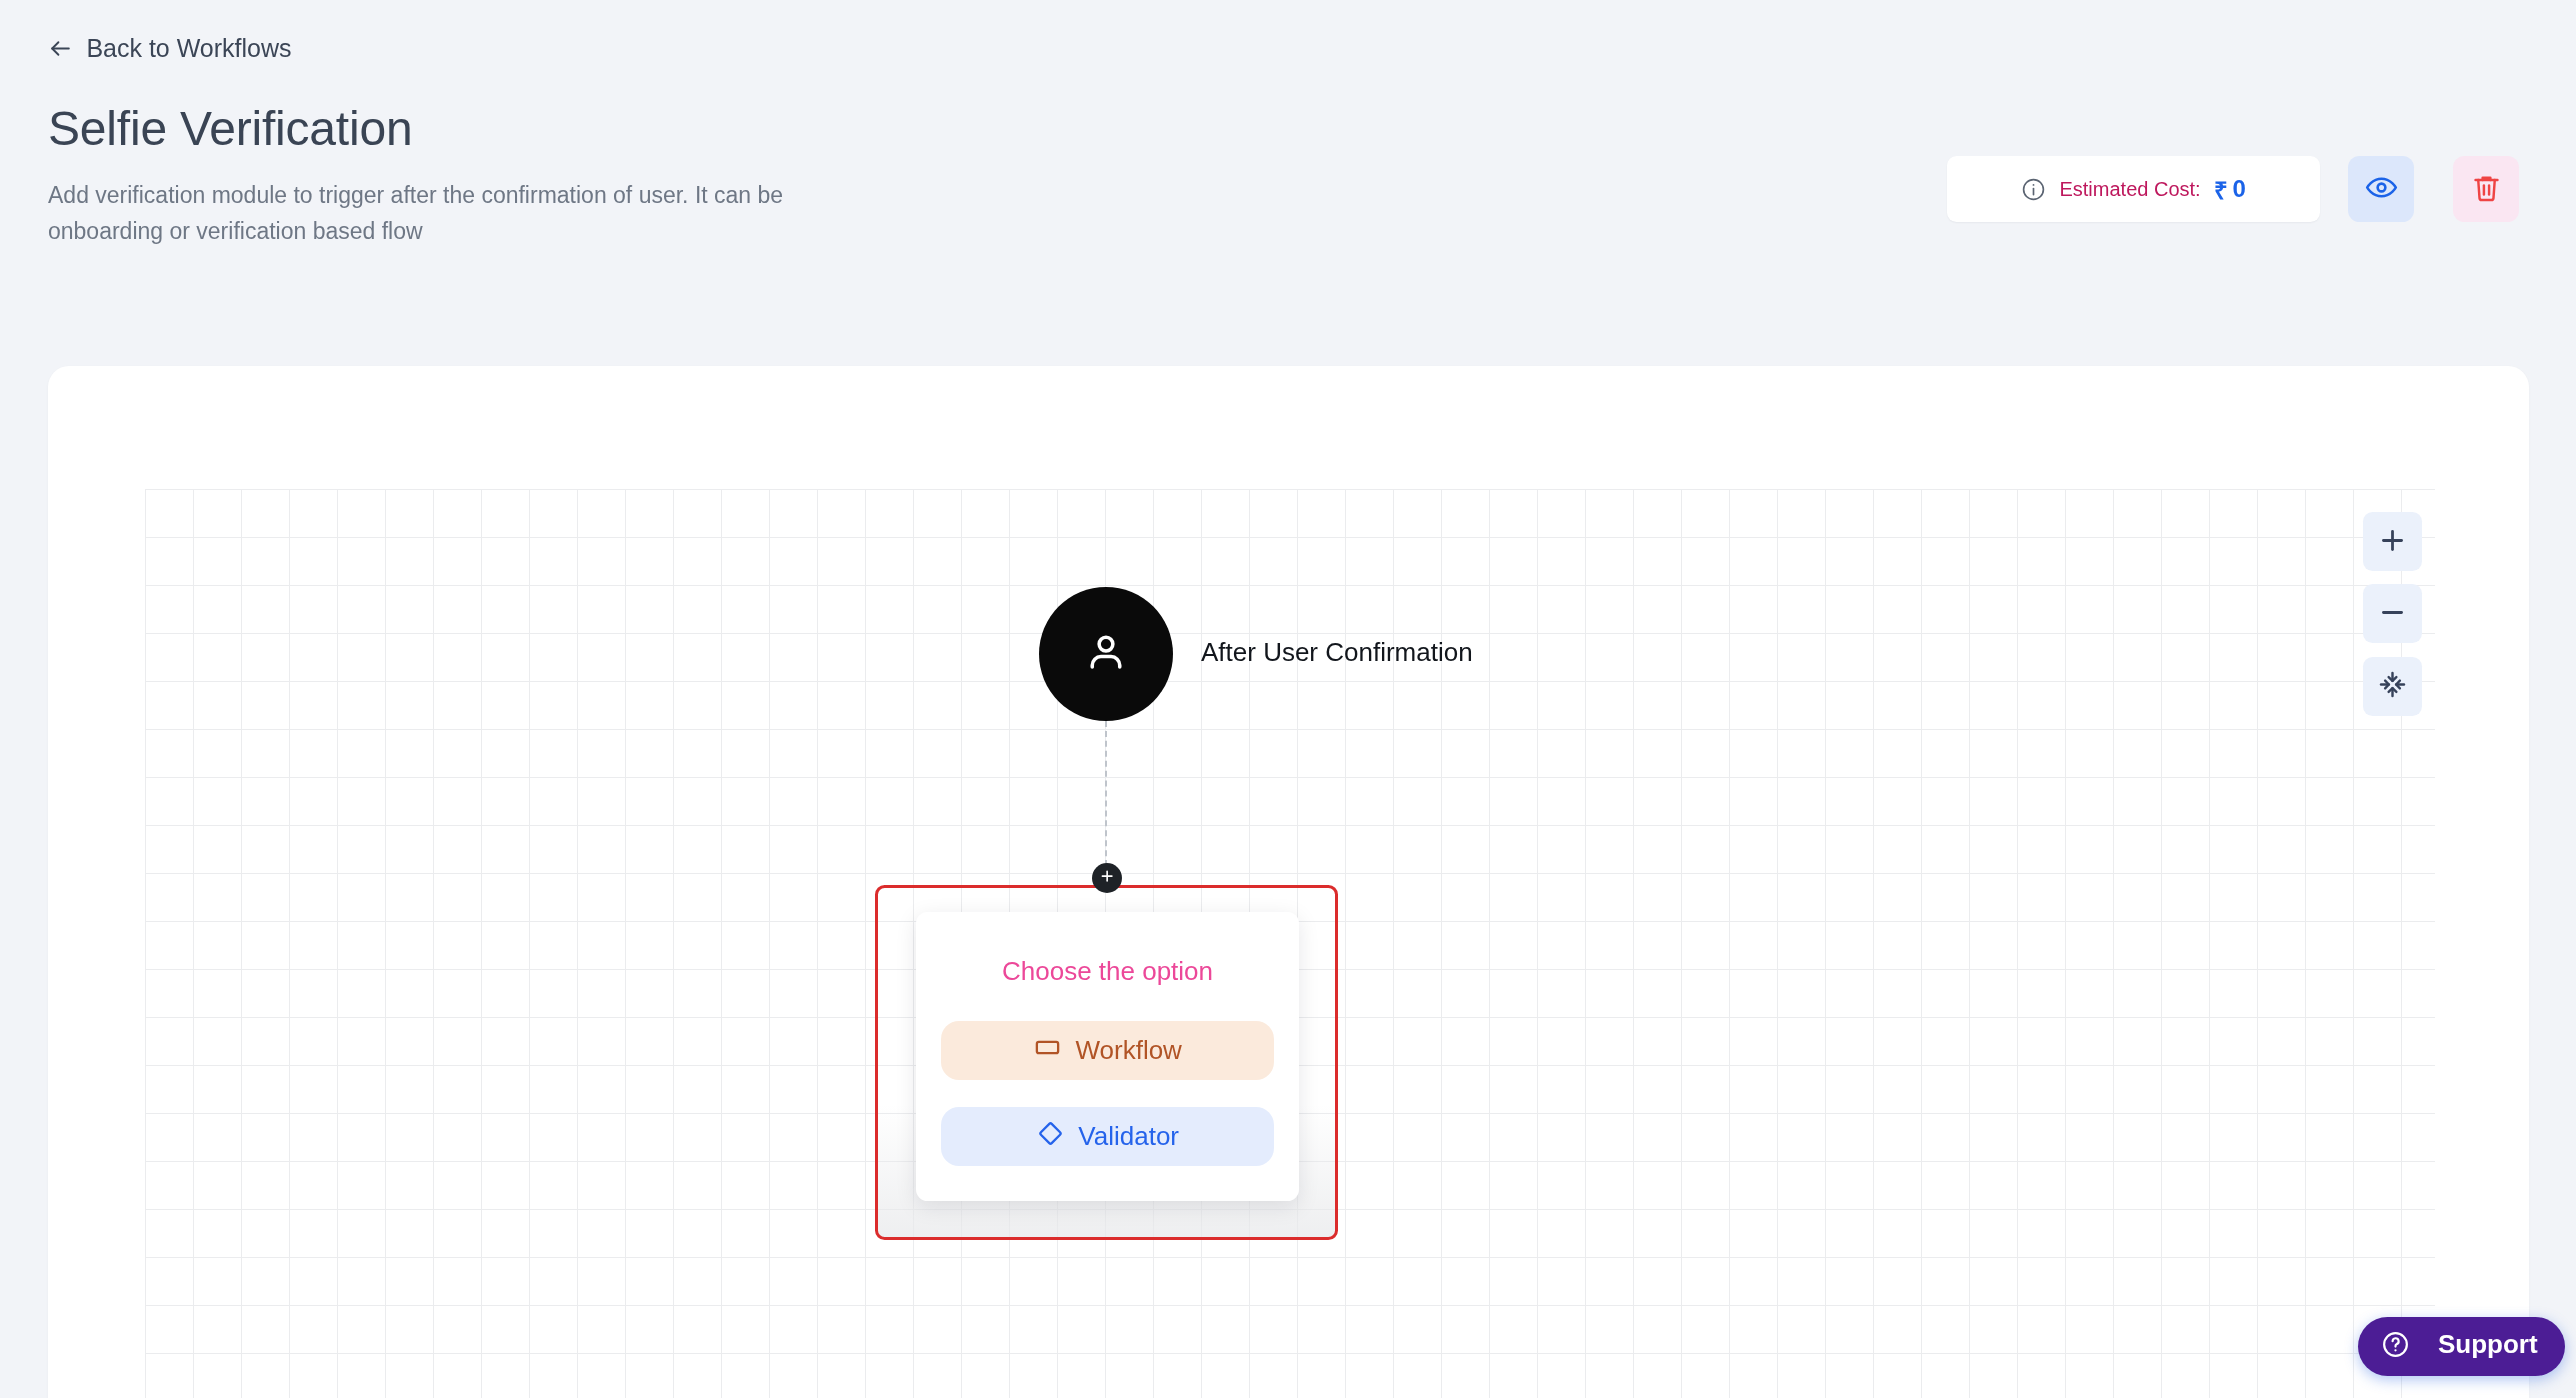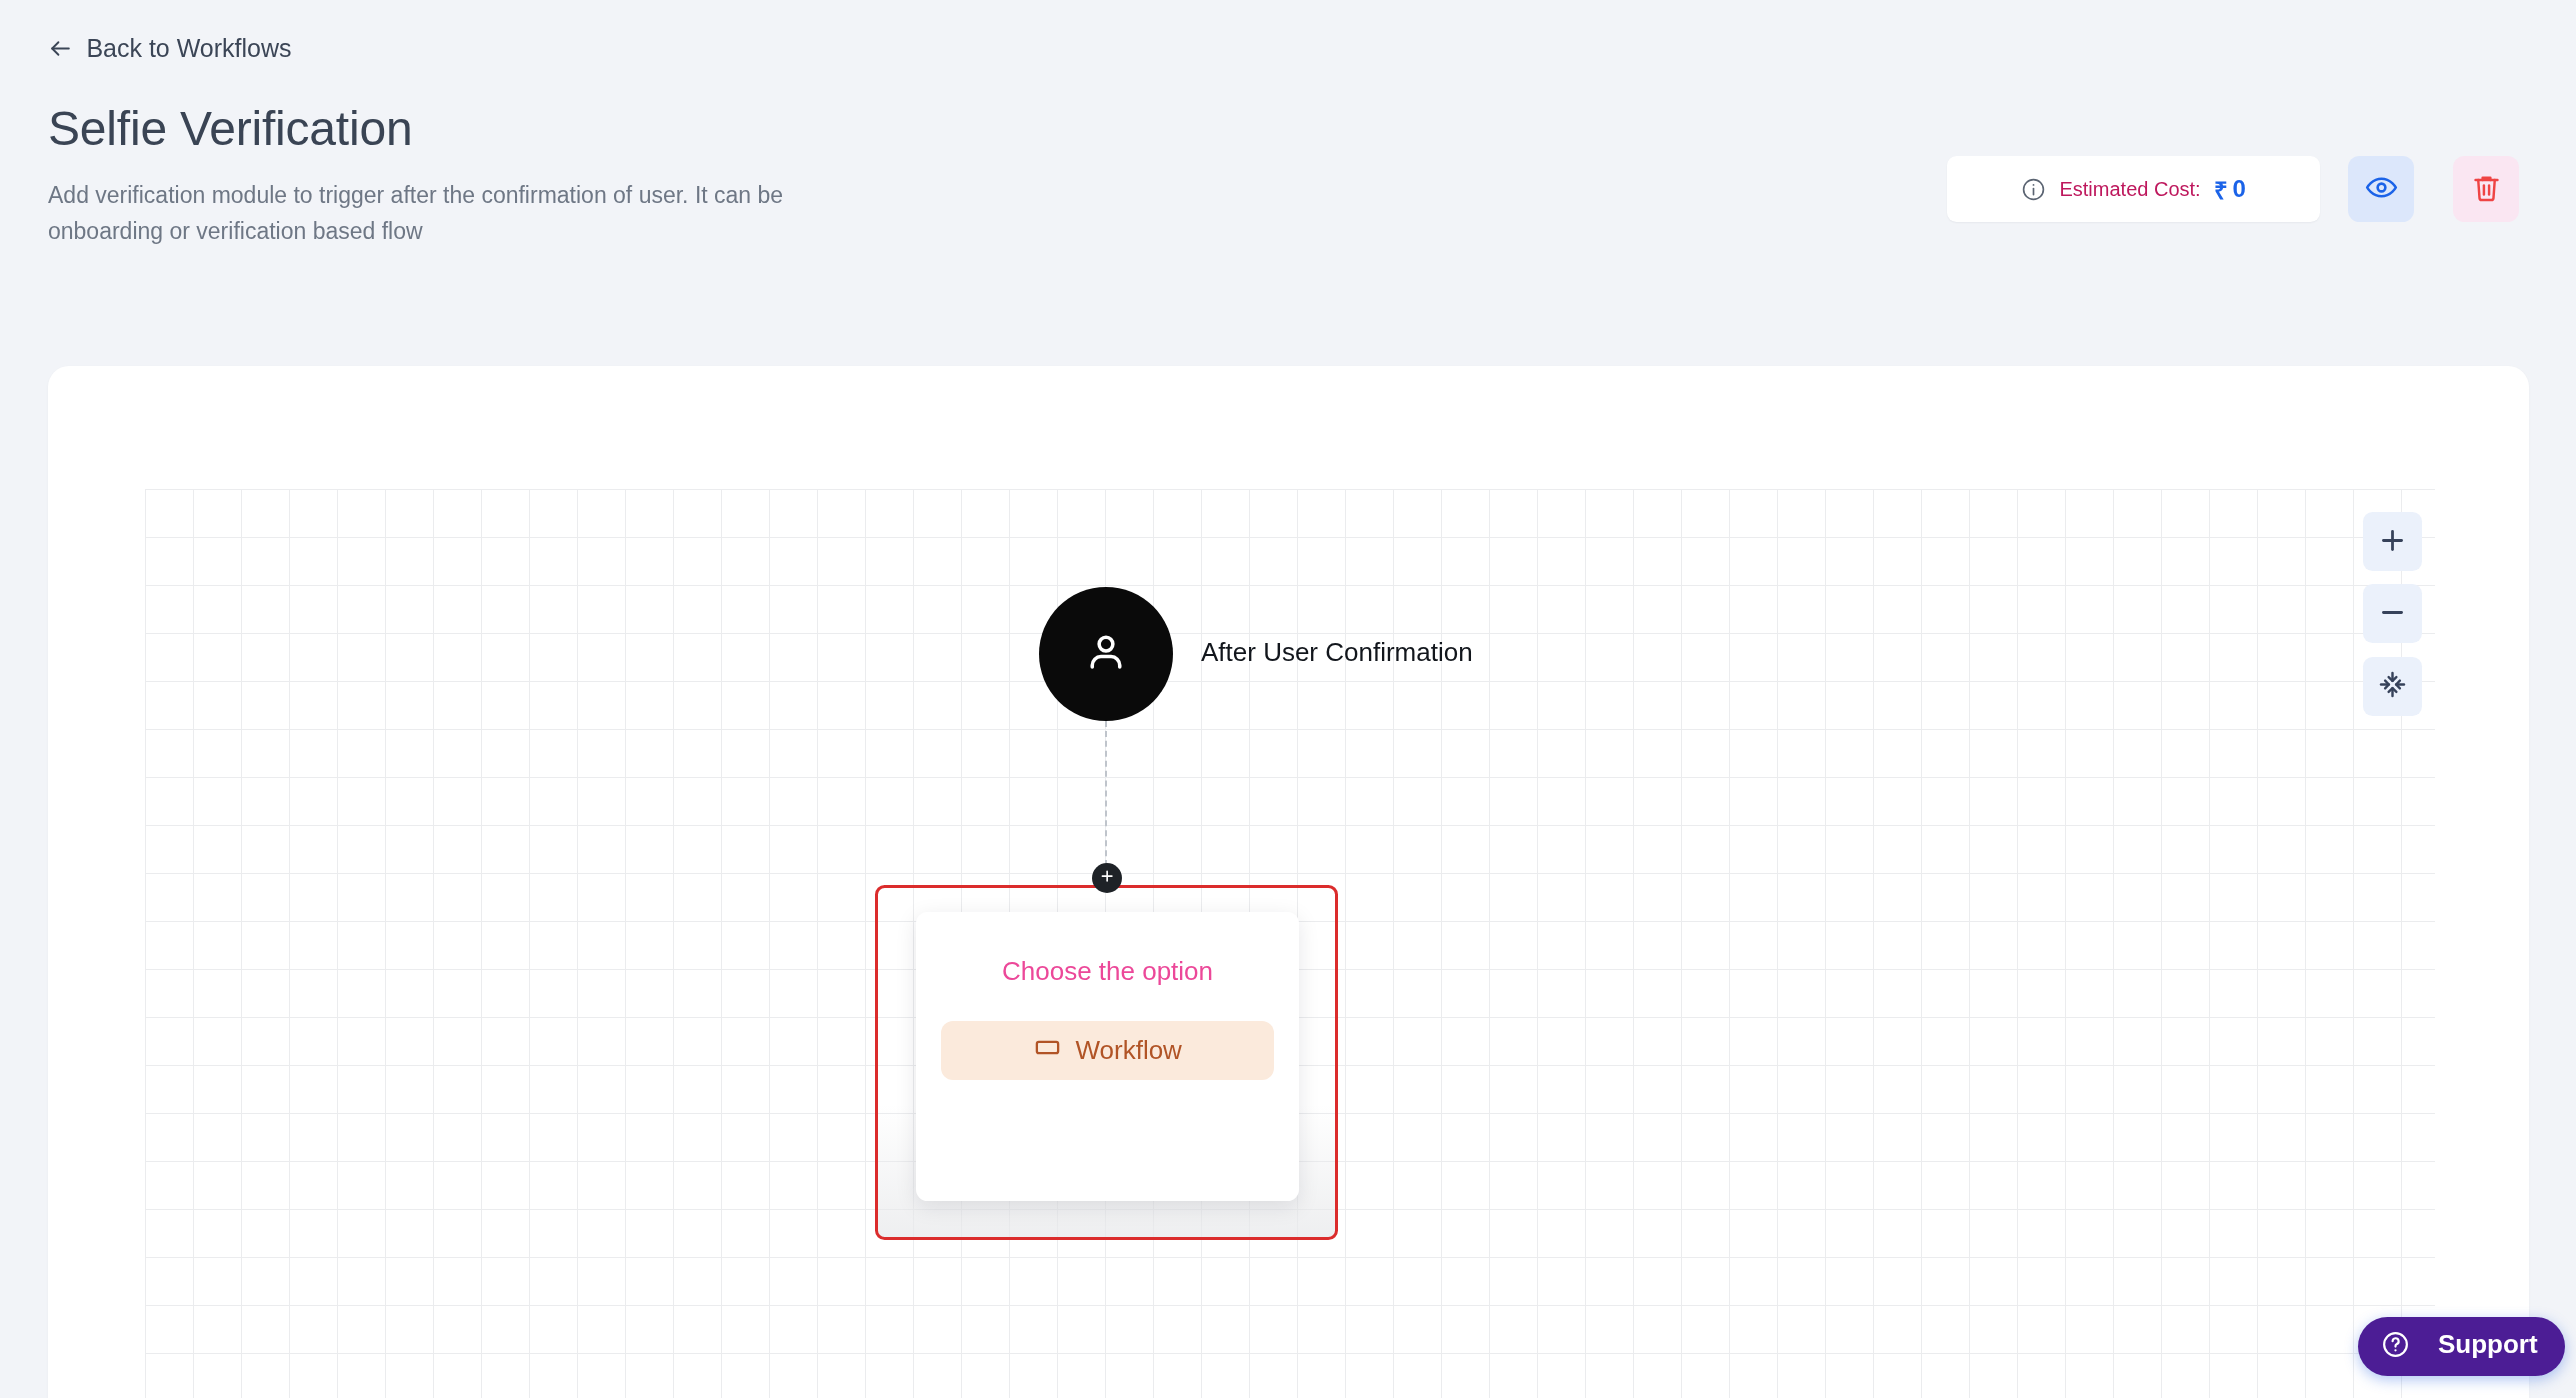--- a/index.html
+++ b/index.html
@@ -150,21 +150,21 @@
   }
   .option-heading {
     text-align: center;
     font-size: 26px;
     color: #ec4899;
     margin-bottom: 34px;
   }
   .option-btn {
     width: 333px; height: 59px;
     margin: 0 auto 27px auto;
-    border-radius: 12px;
+    border-radius: 18px;
     display: flex; align-items: center; justify-content: center; gap: 13.4px;
     font-size: 26px;
     cursor: pointer;
     border: none;
     font-family: "Liberation Sans", sans-serif;
   }
   .option-btn.workflow { background: #FBEADC; color: #B15426; }
   .option-btn.validator { background: #E4ECFD; color: #2563EB; }
 
   
@@ -288,20 +288,28 @@
 
     <button class="option-btn workflow">
       <span>
         <svg width="29" height="29" viewBox="0 0 24 24" fill="none" stroke="#B15426" stroke-width="1.9" stroke-linejoin="round">
           <rect x="3.2" y="7.4" width="17.6" height="9.2" rx="1.6"></rect>
         </svg>
       </span>
       <span>Workflow</span>
     </button>
 
+    <button class="option-btn validator">
+      <span>
+        <svg width="29" height="29" viewBox="0 0 24 24" fill="none" stroke="#2563EB" stroke-width="1.9" stroke-linejoin="round">
+          <rect x="5.7" y="5.7" width="12.6" height="12.6" rx="1.4" transform="rotate(45 12 12)"></rect>
+        </svg>
+      </span>
+      <span>Validator</span>
+    </button>
   </div>
 
   <div class="zoom-controls">
     <button class="zoom-btn">
       <span>
         <svg width="29" height="29" viewBox="0 0 24 24" fill="none" stroke="#36425A" stroke-width="2.3" stroke-linecap="round">
           <line x1="12" y1="4.5" x2="12" y2="19.5"></line>
           <line x1="4.5" y1="12" x2="19.5" y2="12"></line>
         </svg>
       </span>

